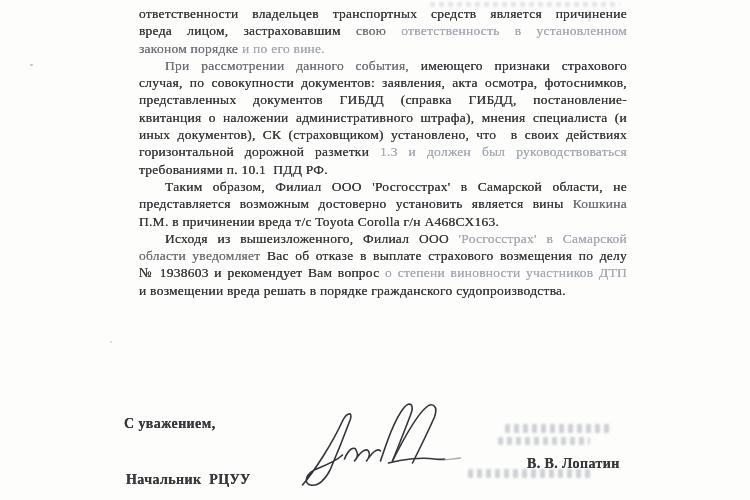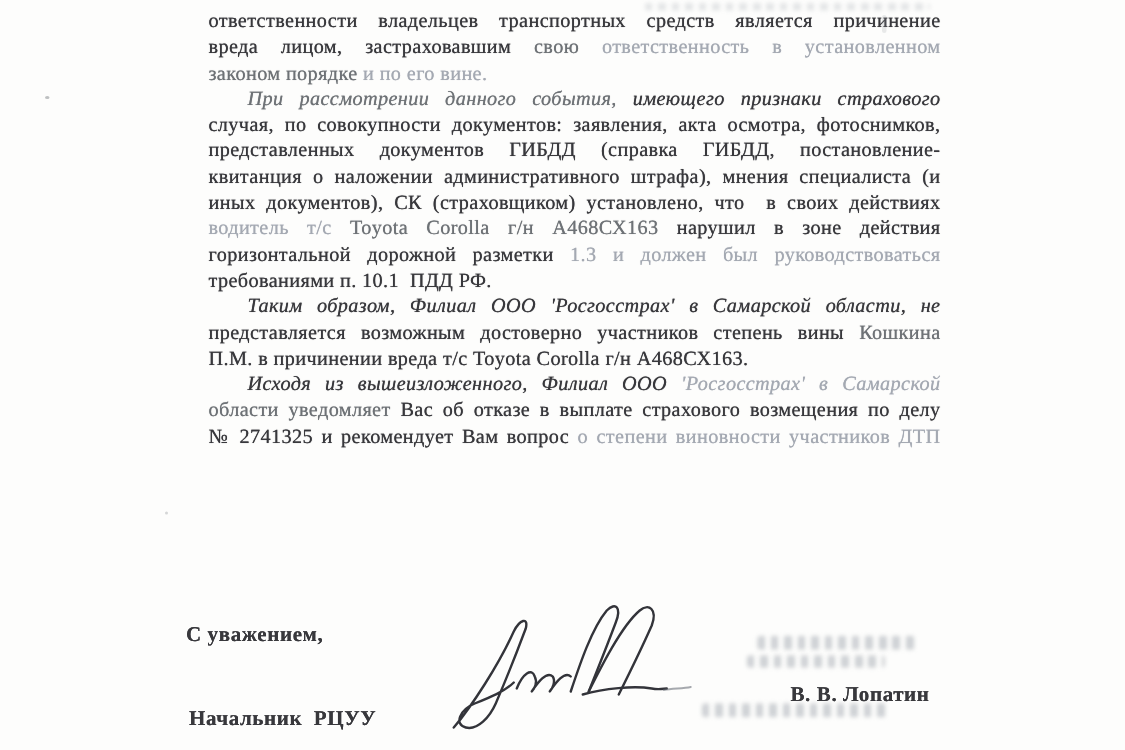--- a/index.html
+++ b/index.html
@@ -17,21 +17,21 @@
     letter-spacing:0.25px;
   }
   .line{
     text-align:justify;
     text-align-last:justify;
     -moz-text-align-last:justify;
     white-space:normal;
     text-shadow:0 0 0.45px currentColor;
   }
   .line.last{text-align-last:left;-moz-text-align-last:left;}
-  .line.indent{text-indent:26px;font-style:italic;}
+  .line.indent{text-indent:26px;}
   .tone-dark{color:var(--ink-dark,#38383c);}
   .tone-mid{color:var(--ink-mid,#6e7276);}
   .tone-faded{color:var(--ink-faded,#a4a9b2);margin-top:16px;}
   
   .closing-salutation,.signature-title,.signatory-name{
     position:absolute;
     font-size:14px;font-weight:700;
     letter-spacing:0.4px;
     color:var(--ink-dark,#38383c);
     text-shadow:0 0 0.4px currentColor;
@@ -72,29 +72,29 @@
 
   <div class="doc-text">
       <div class="line"><span class="tone-dark">ответственности владельцев транспортных средств является причинение</span></div>
       <div class="line"><span class="tone-dark">вреда лицом, застраховавшим </span><span class="tone-mid">свою </span><span class="tone-faded">ответственность в установленном</span></div>
       <div class="line last"><span class="tone-mid">законом порядке </span><span class="tone-faded">и по его вине.</span></div>
       <div class="line indent"><span class="tone-mid">При рассмотрении данного события, </span><span class="tone-dark">имеющего признаки страхового</span></div>
       <div class="line"><span class="tone-dark">случая, по совокупности документов: заявления, акта осмотра, фотоснимков,</span></div>
       <div class="line"><span class="tone-dark">представленных документов ГИБДД (справка ГИБДД, постановление-</span></div>
       <div class="line"><span class="tone-dark">квитанция о наложении административного штрафа), мнения специалиста (и</span></div>
       <div class="line"><span class="tone-dark">иных документов), СК (страховщиком) установлено, что&nbsp; в своих действиях</span></div>
-      <div class="line"><span class="tone-faded">водитель т/с </span><span class="tone-mid">Toyota Corolla г/н А468СХ163 </span><span class="tone-dark">нарушил в зоне действия</span></div>
       <div class="line"><span class="tone-dark">горизонтальной дорожной разметки </span><span class="tone-faded">1.3 и должен был руководствоваться</span></div>
       <div class="line last"><span class="tone-dark">требованиями п. 10.1&nbsp; ПДД РФ.</span></div>
       <div class="line indent"><span class="tone-dark">Таким образом, Филиал ООО 'Росгосстрах' в Самарской области, не</span></div>
-      <div class="line"><span class="tone-dark">представляется возможным достоверно участников степень вины </span><span class="tone-mid">Кошкина</span></div>
+      <div class="line"><span class="tone-dark">представляется возможным достоверно установить является вины </span><span class="tone-mid">Кошкина</span></div>
       <div class="line last"><span class="tone-dark">П.М. в причинении вреда т/с Toyota Corolla г/н А468СХ163.</span></div>
       <div class="line indent"><span class="tone-dark">Исходя из вышеизложенного, Филиал ООО </span><span class="tone-faded">'Росгосстрах' в Самарской</span></div>
       <div class="line"><span class="tone-mid">области уведомляет </span><span class="tone-dark">Вас об отказе в выплате страхового возмещения по делу</span></div>
-      <div class="line"><span class="tone-dark">№ 2741325 и рекомендует Вам вопрос </span><span class="tone-faded">о степени виновности участников ДТП</span></div>
+      <div class="line"><span class="tone-dark">№ 1938603 и рекомендует Вам вопрос </span><span class="tone-faded">о степени виновности участников ДТП</span></div>
+      <div class="line last"><span class="tone-dark">и возмещении вреда решать в порядке гражданского судопроизводства.</span></div>
     </div>
 
   <div class="closing-salutation">С уважением,</div>
 
   <div class="signature-title">Начальник&nbsp; РЦУУ</div>
 
   <svg class="signature" viewBox="0 0 170 95" aria-hidden="true">
     <path d="M10,86 C22,72 40,44 50,22 C54,14 60,12 58,20 C52,36 44,56 38,70
              C34,79 26,88 18,86 C10,84 14,74 24,70 C34,66 44,62 50,56"></path>
     <path d="M52,60 C56,50 62,46 64,52 C66,56 64,60 62,62 C66,56 72,48 76,52

